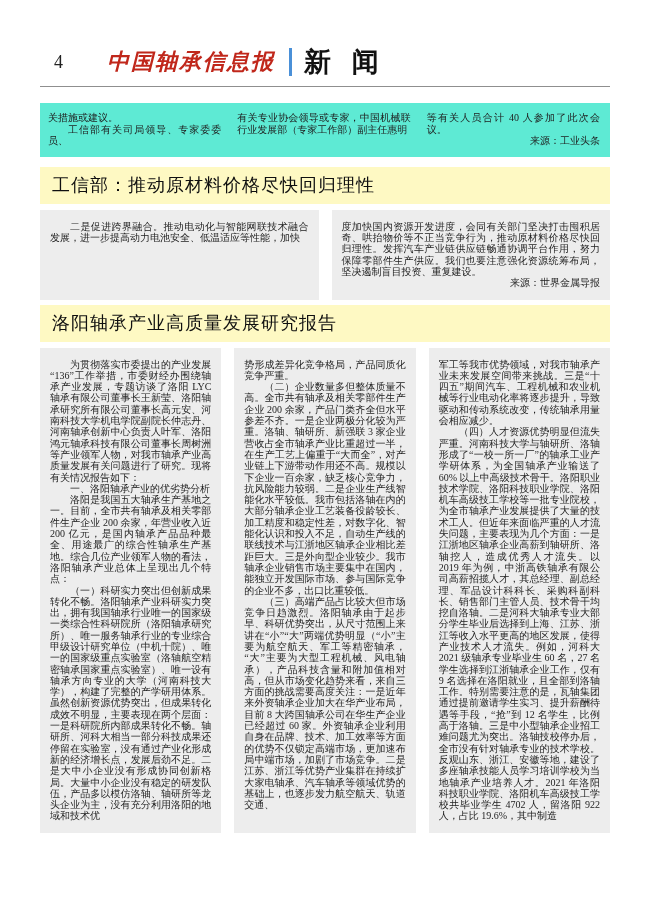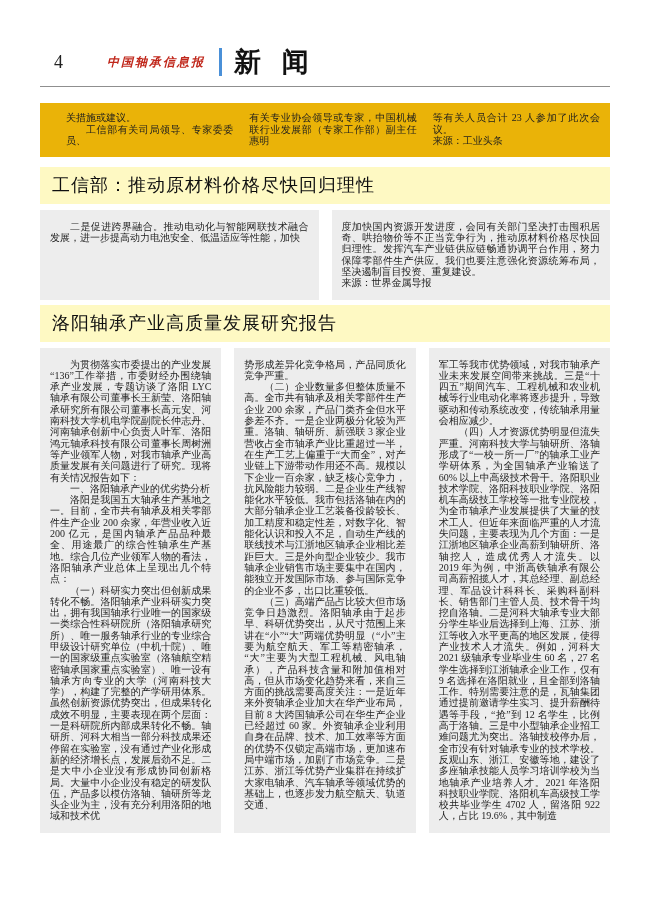--- a/index.html
+++ b/index.html
@@ -15,34 +15,34 @@
   .inner{margin:0 40px;width:570px;}
 
   
   .masthead{
     display:flex;align-items:center;
     padding-top:44px;padding-bottom:6px;
     border-bottom:1px solid #8f8f8f;
   }
   .pagenum{font-size:18px;color:#222;margin-left:14px;}
   .brand{
-    font-size:12px;font-weight:bold;font-style:italic;
+    font-size:22px;font-weight:bold;font-style:italic;
     color:#c0271b;margin-left:44px;letter-spacing:2px;
   }
   .vdivider{
     display:inline-block;width:3px;height:28px;
     background:#4a90d8;margin-left:14px;margin-right:12px;
   }
   .section{font-size:27px;font-weight:bold;color:#111;letter-spacing:7px;}
 
   
   .brief{
-    margin-top:16px;background:#eab308;
+    margin-top:16px;background:#5eead4;
     display:flex;gap:16px;
-    padding:9px 10px 10px 26px;
+    padding:9px 10px 10px 8px;
     font-size:10px;line-height:11.6px;
   }
   .brief .bcol{flex:1;text-align:justify;}
 
   
   .bar{
     margin:0;background:#fef9c3;
     font-size:18px;font-weight:normal;color:#101010;
     padding:6px 12px 7px 12px;letter-spacing:1px;
   }
@@ -52,21 +52,21 @@
   
   .cols{display:flex;gap:13px;margin-top:6px;align-items:stretch;}
   .col{
     flex:1;background:#ededed;
     padding:11px 10px;
     font-size:10px;line-height:11.3px;
     text-align:justify;
   }
   p.seg{margin:0;padding:0;}
   p.ind{text-indent:2em;}
-  p.right{}
+  p.right{text-align:right;}
 </style>
 </head>
 <body>
 
 <div class="page">
   <div class="inner">
 
     <header class="masthead">
       <span class="pagenum">4</span>
       <span class="brand">中国轴承信息报</span>
@@ -76,21 +76,21 @@
 
     <section class="brief">
       <div class="bcol">
           <p class="seg">关措施或建议。</p>
           <p class="seg ind">工信部有关司局领导、专家委委员、</p>
         </div>
       <div class="bcol">
           <p class="seg">有关专业协会领导或专家，中国机械联行业发展部（专家工作部）副主任惠明</p>
         </div>
       <div class="bcol">
-          <p class="seg">等有关人员合计 23 人参加了此次会议。</p>
+          <p class="seg">等有关人员合计 40 人参加了此次会议。</p>
           <p class="seg right">来源：工业头条</p>
         </div>
     </section>
 
     <article>
       <h2 class="bar bar1">工信部：推动原材料价格尽快回归理性</h2>
       <div class="cols">
         <div class="col">
             <p class="seg ind">二是促进跨界融合。推动电动化与智能网联技术融合发展，进一步提高动力电池安全、低温适应等性能，加快</p>
           </div>

